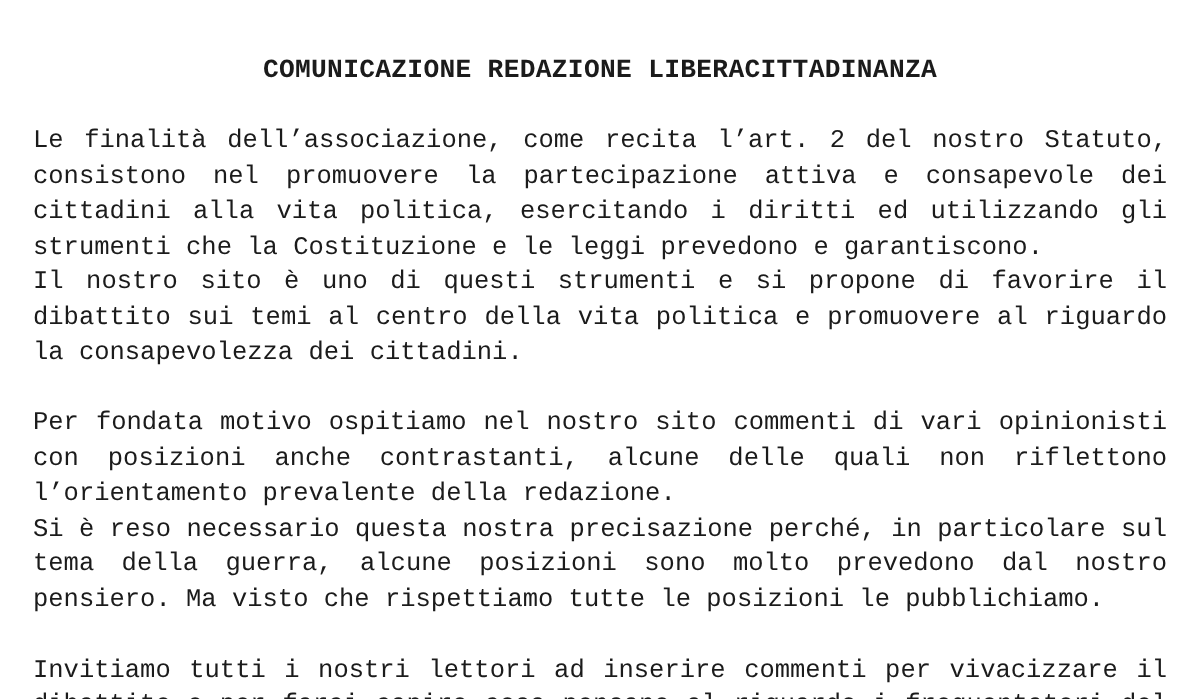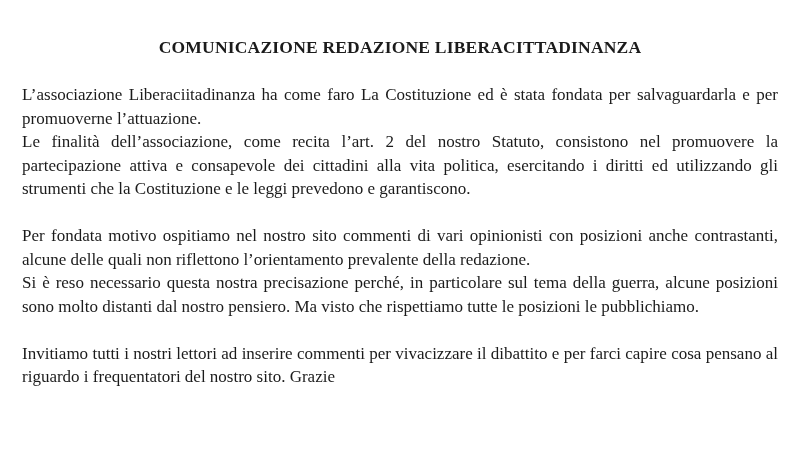--- a/index.html
+++ b/index.html
@@ -10,21 +10,21 @@
   body {
     width: 800px;
     height: 466px;
     overflow: hidden;
   }
   .page {
     box-sizing: border-box;
     width: 800px;
     height: 466px;
     padding: 36px 22px 0 22px;
-    font-family: Liberation Serif, serif;
+    font-family: Liberation Mono, monospace;
     font-size: 17px;
     line-height: 23.5px;
     color: #1b1b1b;
     background: #ffffff;
   }
   .doc-title {
     font-size: 17.5px;
     line-height: 23.5px;
     font-weight: 700;
     text-align: center;
@@ -43,26 +43,26 @@
   }
 </style>
 </head>
 <body>
 
 <div class="page">
 
   <h1 class="doc-title">COMUNICAZIONE REDAZIONE LIBERACITTADINANZA</h1>
 
   <div class="block">
-    <p>L’associazione Liberaciitadinanza ha come faro La Costituzione ed è stata fondata per salvaguardarla e per promuoverne l’attuazione.</p>
     <p>Le finalità dell’associazione, come recita l’art. 2 del nostro Statuto, consistono nel promuovere la partecipazione attiva e consapevole dei cittadini alla vita politica, esercitando i diritti ed utilizzando gli strumenti che la Costituzione e le leggi prevedono e garantiscono.</p>
+    <p>Il nostro sito è uno di questi strumenti e si propone di favorire il dibattito sui temi al centro della  vita politica e promuovere al riguardo la consapevolezza dei cittadini.</p>
   </div>
 
   <div class="block">
     <p>Per fondata motivo ospitiamo nel nostro sito commenti di vari opinionisti con posizioni anche contrastanti, alcune delle quali  non riflettono l’orientamento prevalente della redazione.</p>
-    <p>Si è reso necessario questa nostra precisazione perché, in particolare sul tema della guerra, alcune posizioni sono  molto distanti dal nostro pensiero. Ma visto che rispettiamo tutte le posizioni le pubblichiamo.</p>
+    <p>Si è reso necessario questa nostra precisazione perché, in particolare sul tema della guerra, alcune posizioni sono  molto prevedono dal nostro pensiero. Ma visto che rispettiamo tutte le posizioni le pubblichiamo.</p>
   </div>
 
   <div class="block">
     <p>Invitiamo tutti i nostri lettori ad inserire commenti per vivacizzare il dibattito e per farci capire cosa pensano al riguardo i frequentatori del nostro sito. Grazie</p>
   </div>
 
 </div>
 
 </body></html>

